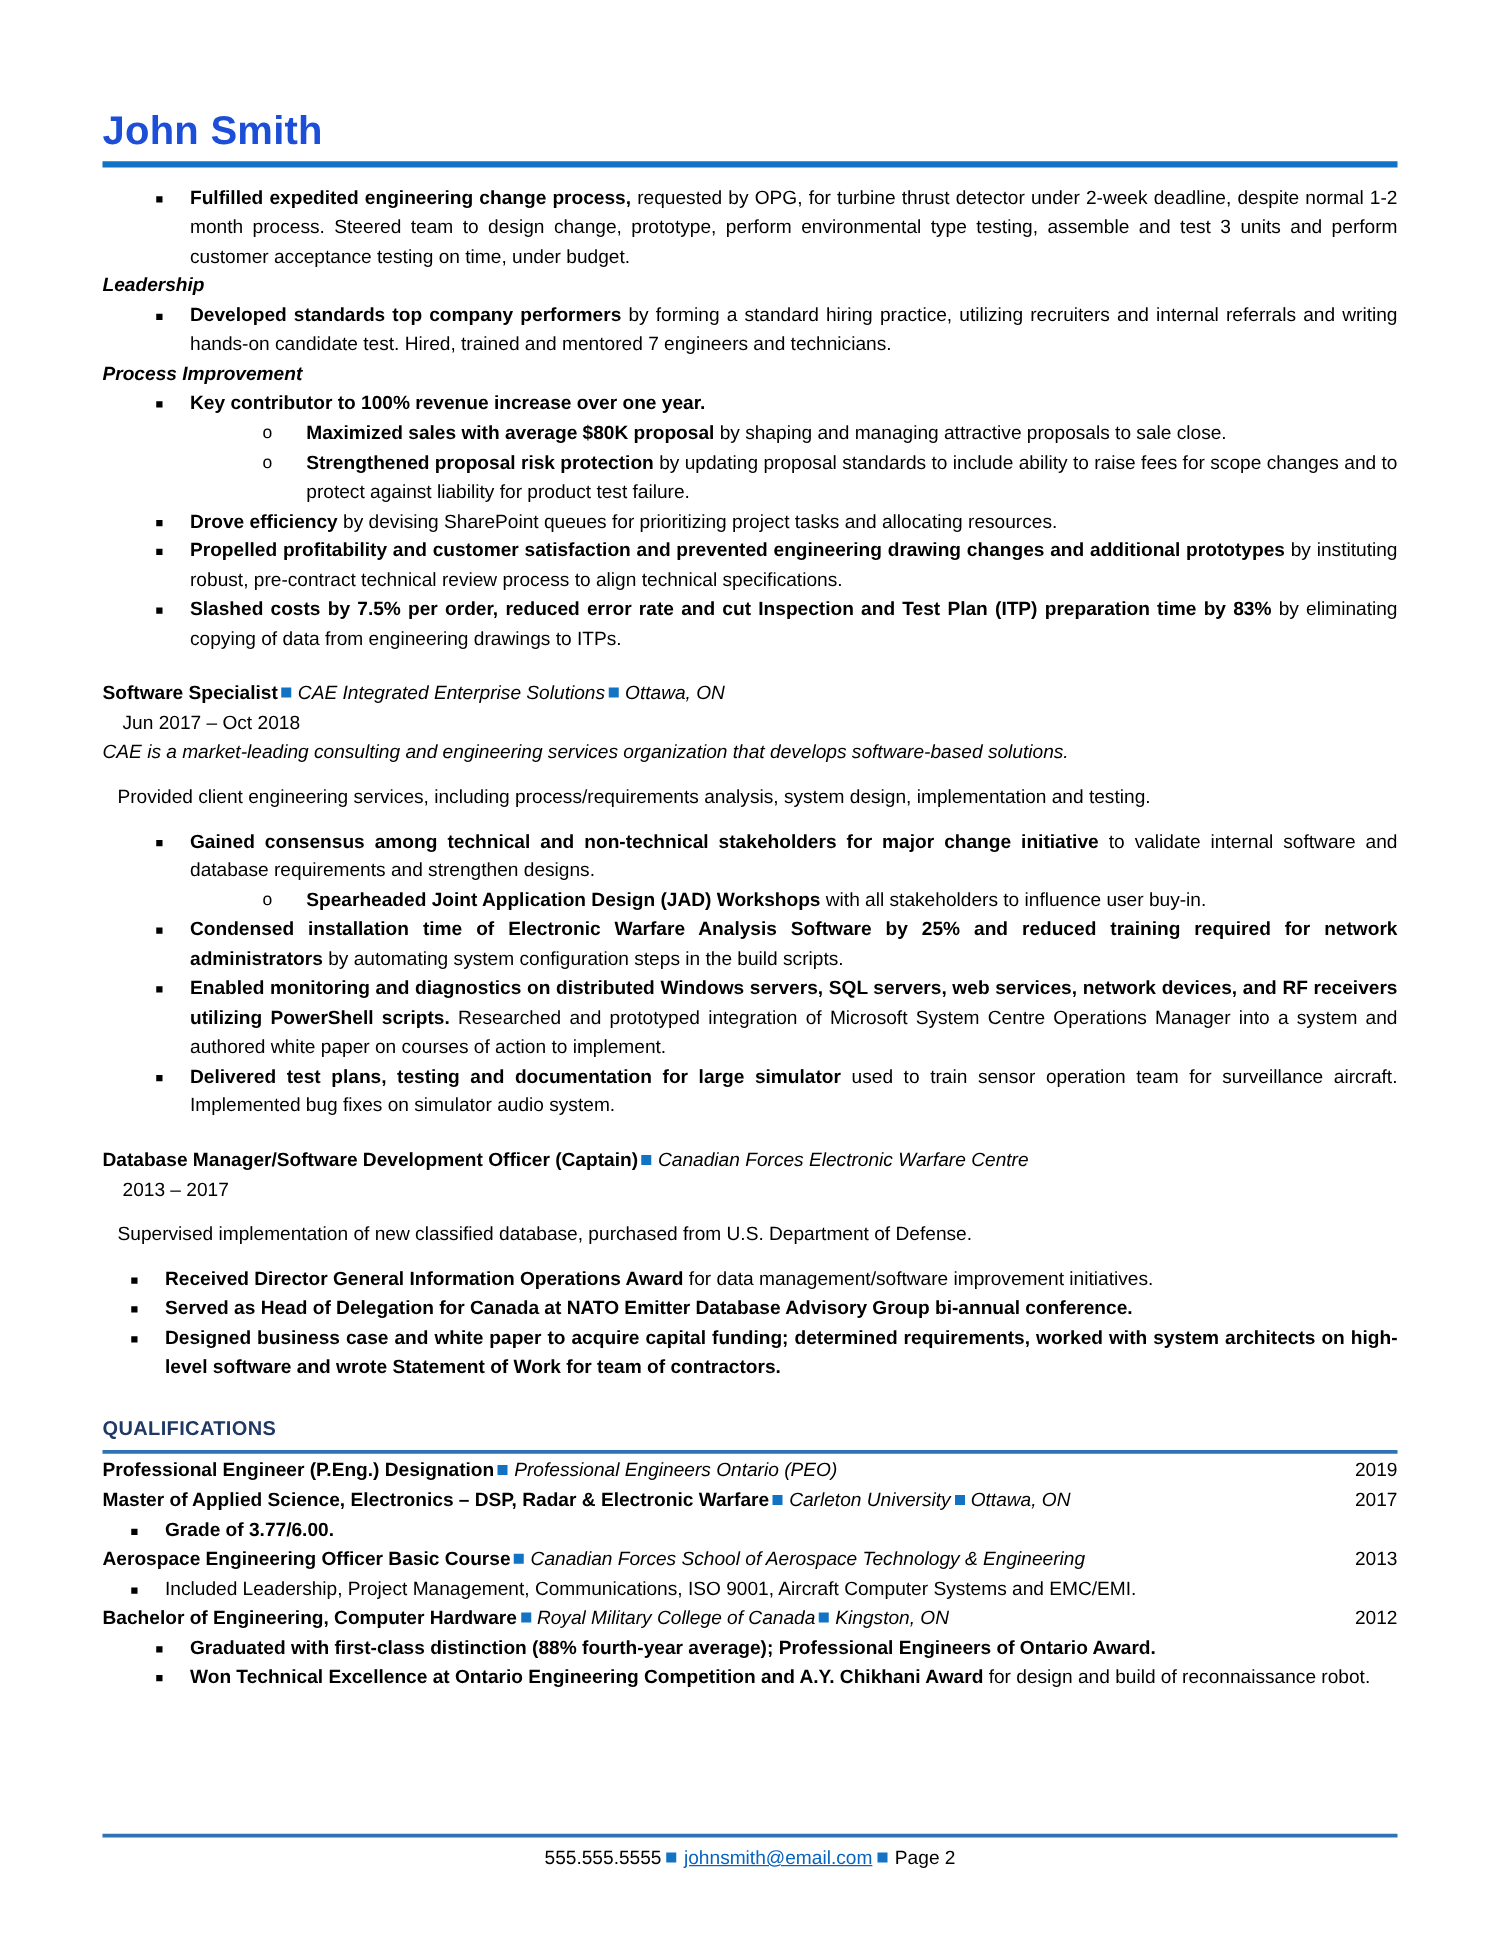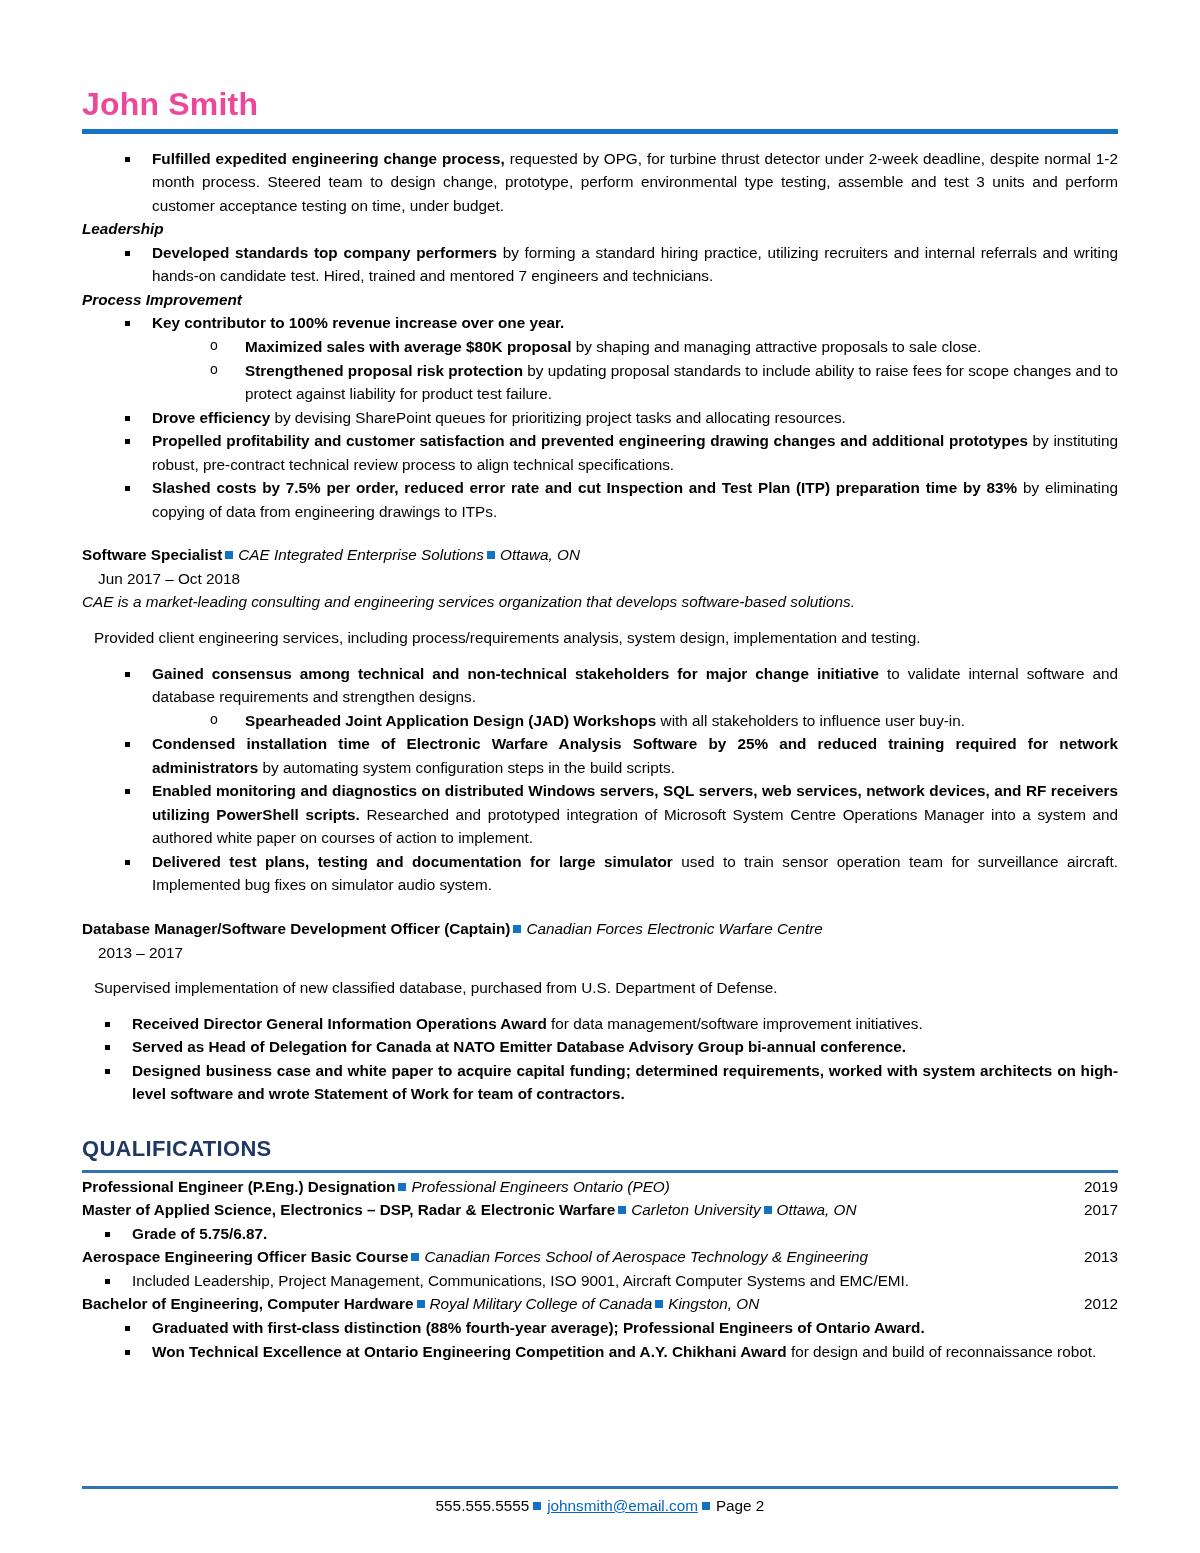--- a/index.html
+++ b/index.html
@@ -19,21 +19,21 @@
     overflow: hidden;
   }
 
   
   .name-header {
     padding-top: 88px;
   }
   .name {
     font-size: 32px;
     font-weight: bold;
-    color: #ec4899;
+    color: #1d4ed8;
     letter-spacing: 0.2px;
     line-height: 1.05;
   }
   .rule-thick {
     margin-top: 7px;
     height: 5px;
     background: #1273C4;
     width: 100%;
   }
 
@@ -125,21 +125,21 @@
     height: 8px;
     background: #1273C4;
     margin: 0 5px 1px 3px;
     vertical-align: baseline;
   }
   .gap-before-job { margin-top: 20px; flex-direction: column; }
 
   
   .section-head {
     margin-top: 26px;
-    font-size: 22px;
+    font-size: 16px;
     font-weight: bold;
     color: #1F3864;
     letter-spacing: 0.3px;
   }
   .section-rule {
     margin-top: 4px;
     height: 3px;
     background: #2E74B5;
     width: 100%;
   }
@@ -156,21 +156,21 @@
     flex: 0 0 auto;
     padding-left: 16px;
     white-space: nowrap;
   }
 
   
   .footer {
     position: absolute;
     left: 82px;
     right: 82px;
-    bottom: 38px;
+    bottom: 57px;
   }
   .footer-rule {
     height: 3px;
     background: #2E74B5;
     width: 100%;
   }
   .footer-text {
     margin-top: 8px;
     text-align: center;
     font-size: 15.3px;
@@ -300,21 +300,21 @@
       </div>
 
       <div class="qual-entry">
         <div class="qual-left">
           <b>Master of Applied Science, Electronics – DSP, Radar &amp; Electronic Warfare</b><span class="sq"></span><span class="i">Carleton University</span><span class="sq"></span><span class="i">Ottawa, ON</span>
         </div>
         <div class="qual-year">2017</div>
       </div>
       <ul class="lvl1 tight">
         <li>
-          <b>Grade of 5.75/6.87.</b><span></span>
+          <b>Grade of 3.77/6.00.</b><span></span>
         </li>
       </ul>
 
       <div class="qual-entry">
         <div class="qual-left">
           <b>Aerospace Engineering Officer Basic Course</b><span class="sq"></span><span class="i">Canadian Forces School of Aerospace Technology &amp; Engineering</span>
         </div>
         <div class="qual-year">2013</div>
       </div>
       <ul class="lvl1 tight">

